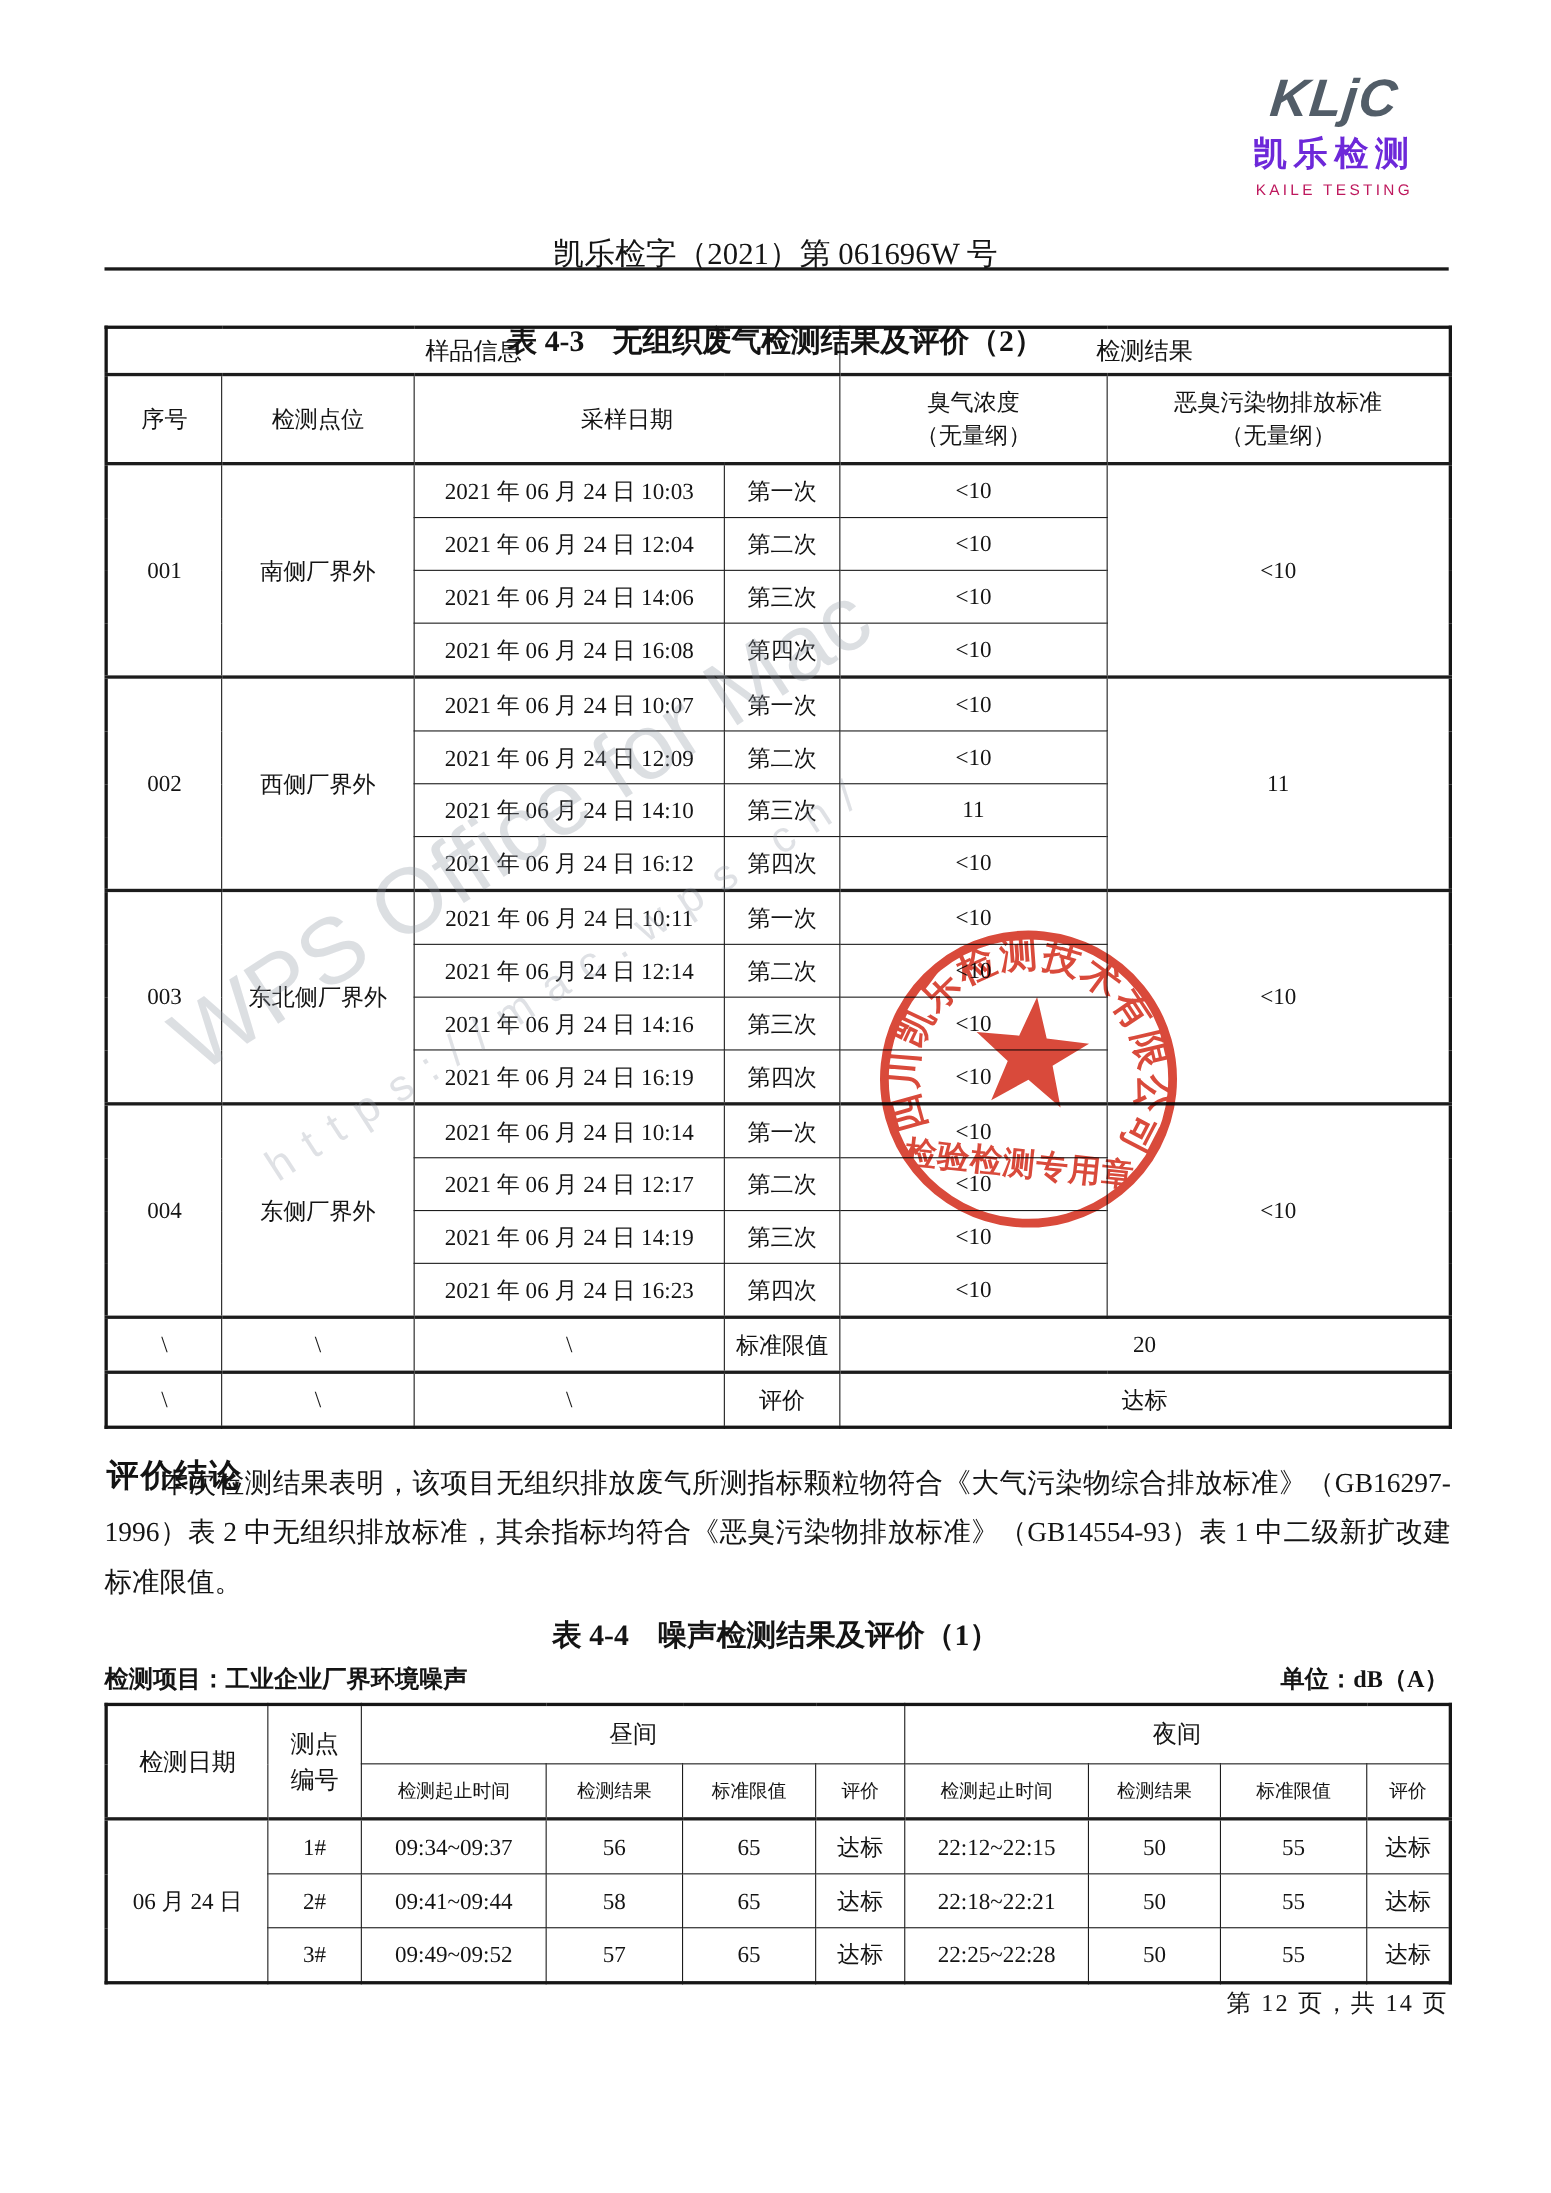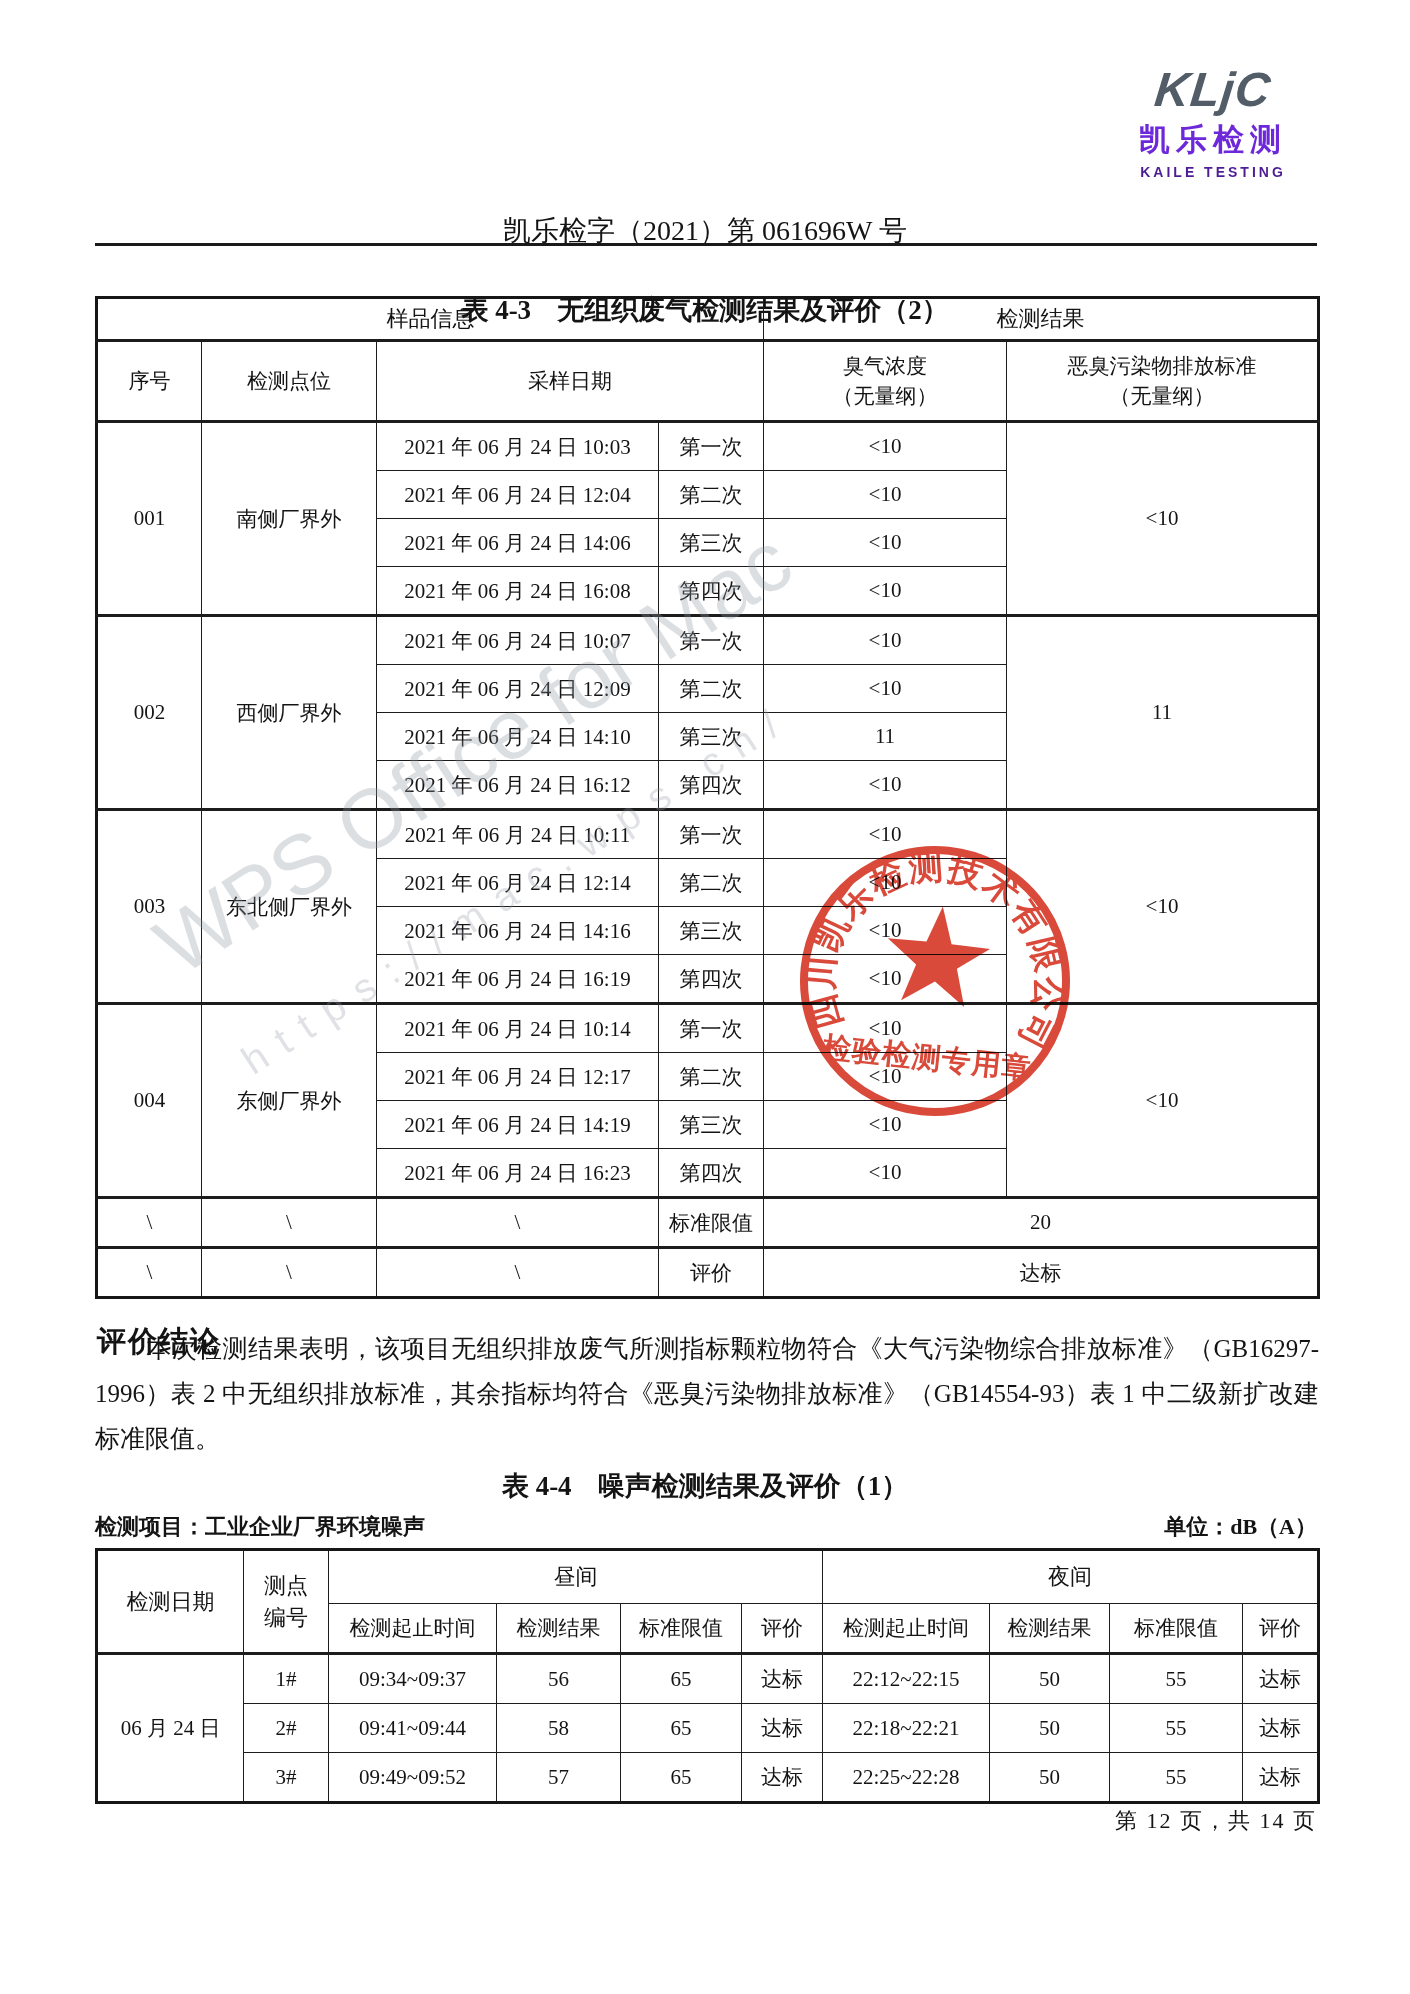--- a/index.html
+++ b/index.html
@@ -4,22 +4,22 @@
 <style>
   html,body{margin:0;padding:0;background:#888;}
   #page{position:relative;width:1410px;height:1994px;background:#ffffff;margin:0 auto;
         font-family:"Liberation Serif", serif;color:#141414;overflow:hidden;}
 
   
   .logo{position:absolute;top:62px;left:1118px;width:190px;text-align:center;color:#57616c;}
   .logo-mark{font-family:"Liberation Sans",sans-serif;font-size:48px;font-weight:bold;
              font-style:italic;letter-spacing:1px;transform:skewX(-6deg);color:#525d68;}
   .logo-cn{font-size:31px;font-weight:bold;letter-spacing:6px;margin-top:2px;color:#6d28d9;}
-  .logo-en{font-family:"Liberation Sans",sans-serif;font-size:14px;font-weight:bold;
-           letter-spacing:3px;margin-top:3px;color:#4c1d95;}
+  .logo-en{font-family:"Liberation Sans",sans-serif;font-size:14px;font-weight:normal;
+           letter-spacing:3px;margin-top:3px;color:#be185d;}
 
   .doc-number{position:absolute;top:212px;left:0;right:0;text-align:center;font-size:28px;}
   .header-rule{position:absolute;top:243px;left:95px;width:1222px;height:0;border-top:3px solid #1a1a1a;}
 
   .t-title{position:absolute;left:0;right:0;text-align:center;font-size:27px;font-weight:bold;}
   .t-title .gap{display:inline-block;width:26px;}
 
   
   .dtable{border-collapse:collapse;table-layout:fixed;font-size:21px;position:absolute;
           border:3px solid #161616;}
@@ -29,21 +29,21 @@
   .hdr2line span{display:block;line-height:1.45;}
 
   #table43{top:296px;left:95px;width:1222px;}
   #table43 tr.hA th{height:40px;font-size:22px;}
   #table43 tr.hB th{height:78px;font-size:21px;}
   #table43 td{height:47px;font-size:21px;}
   #table43 td[rowspan]{font-size:21px;font-family:Liberation Serif, serif;}
 
   #table44{top:1548px;left:95px;width:1222px;}
   #table44 tr.hA th{height:52px;font-size:22px;}
-  #table44 tr.hB th{height:48px;font-size:21px;}
+  #table44 tr.hB th{height:48px;font-size:17px;}
   #table44 td{height:48px;font-size:21px;}
 
   .section-heading{position:absolute;top:1277px;left:97px;font-size:29px;font-weight:bold;letter-spacing:2px;margin-top:45px;}
   .conclusion{position:absolute;top:1326px;left:95px;width:1224px;font-size:25px;line-height:1.8;
               text-align:justify;text-indent:2.05em;}
 
   .t44-labels{position:absolute;top:1512px;left:95px;width:1222px;font-size:22px;font-weight:bold;}
   .t44-labels .right{float:right;}
 
   .footer{position:absolute;top:1806px;left:95px;width:1222px;text-align:right;font-size:22px;letter-spacing:2px;}

